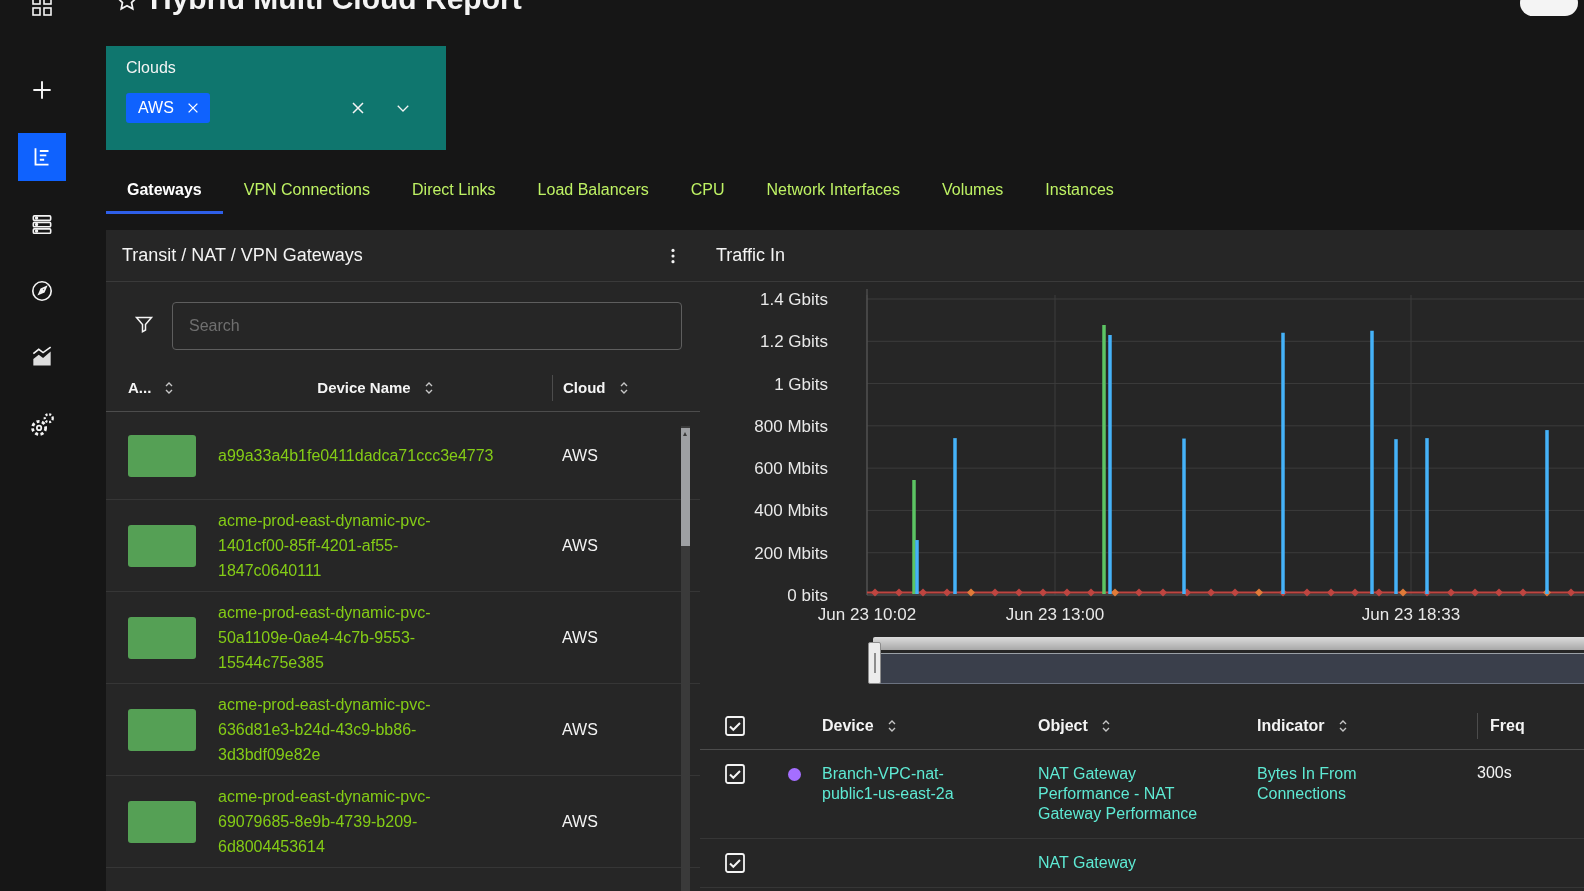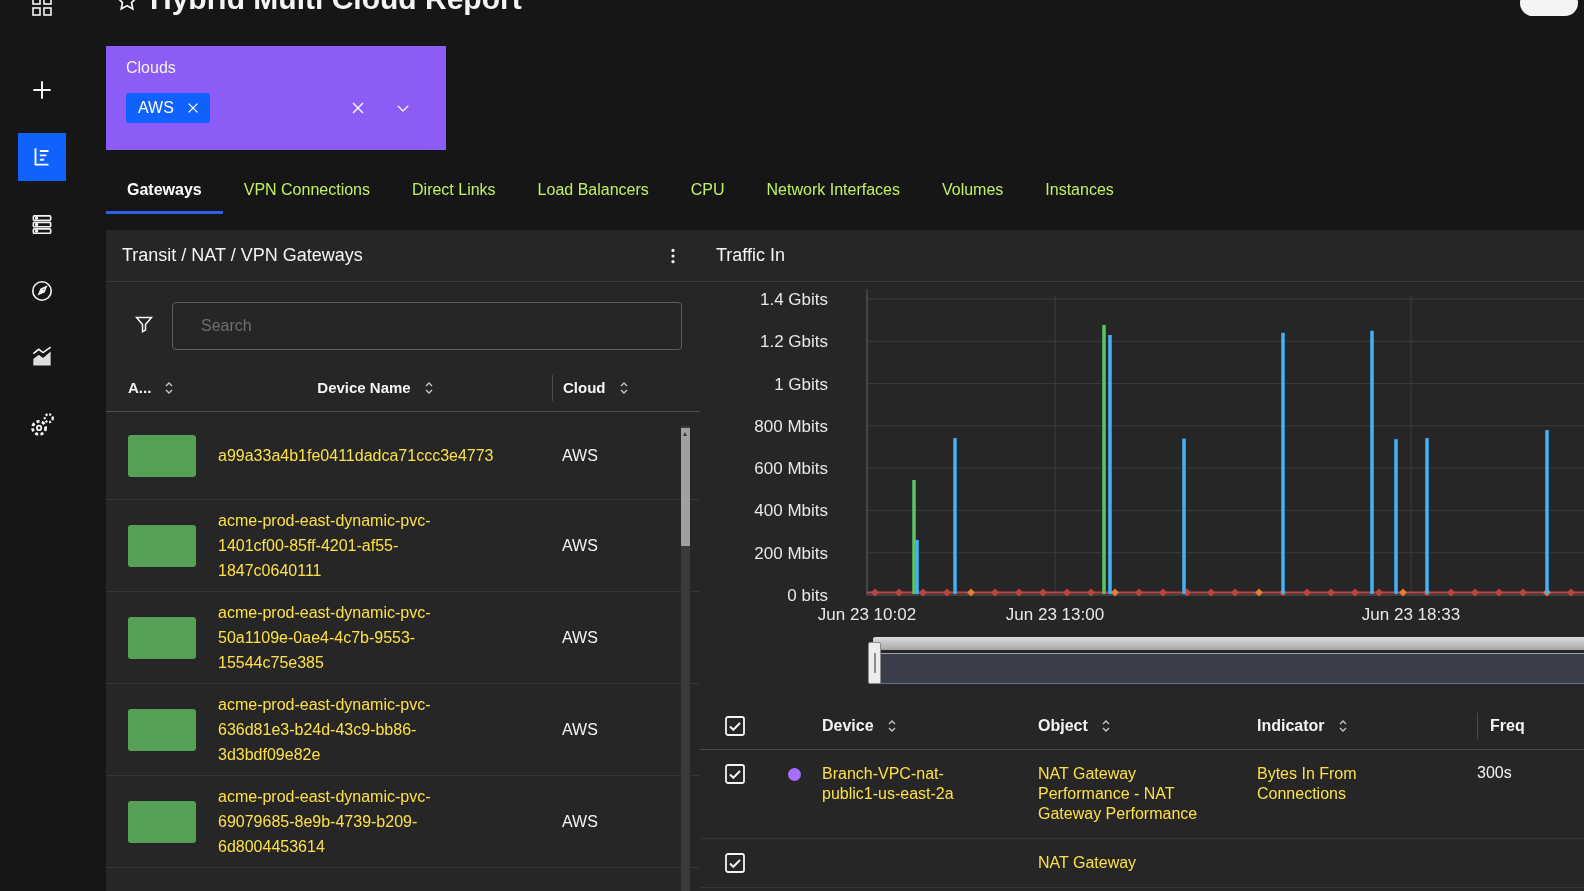--- a/index.html
+++ b/index.html
@@ -18,21 +18,21 @@
 
   
   .main{margin-left:84px;padding-left:22px;position:relative;height:100%;}
 
   .topbar{height:26px;position:relative;overflow:hidden;}
   .star-wrap{position:absolute;left:8px;top:-12px;}
   .page-title{position:absolute;left:44px;top:-18px;font-size:30px;font-weight:700;white-space:nowrap;}
   .top-pill{position:absolute;right:6px;top:-10px;width:58px;height:26px;border-radius:13px;background:#f4f4f4;}
 
   
-  .clouds-tile{margin-top:20px;width:340px;height:104px;background:#8b5cf6;padding:13px 20px;}
+  .clouds-tile{margin-top:20px;width:340px;height:104px;background:#0f766e;padding:13px 20px;}
   .clouds-label{font-size:16px;color:#f4f4f4;}
   .combo{margin-top:9px;height:44px;display:flex;align-items:center;position:relative;cursor:pointer;}
   .tag{background:#0f62fe;color:#fff;height:30px;display:inline-flex;align-items:center;gap:12px;
     padding:0 10px 0 12px;font-size:16px;border-radius:3px;}
   .tag .tag-x{display:flex;align-items:center;cursor:pointer;}
   .combo-clear{position:absolute;right:60px;display:flex;cursor:pointer;}
   .combo-chev{position:absolute;right:14px;display:flex;cursor:pointer;}
 
   
   .tabs{margin-top:18px;display:flex;height:46px;}
@@ -47,33 +47,33 @@
     padding:0 14px 0 16px;border-bottom:1px solid #3a3a3a;}
   .tile-header h2{font-size:18px;font-weight:400;}
   .overflow-btn{background:none;border:none;cursor:pointer;padding:4px;display:flex;}
 
   .left-tile{width:594px;height:900px;}
   .right-tile{width:1060px;height:900px;}
 
   
   .gw-toolbar{display:flex;align-items:center;gap:18px;padding:20px 18px 14px 28px;}
   .gw-search{flex:1;height:48px;background:transparent;border:1px solid #5e5e5e;border-radius:4px;
-    color:#f4f4f4;font-size:16px;padding:0 28px;outline:none;}
+    color:#f4f4f4;font-size:16px;padding:0 16px;outline:none;}
   .gw-search::placeholder{color:#6f6f6f;}
 
   
   .gw-grid{display:grid;grid-template-columns:112px 334px 1fr;align-items:center;}
   .gw-head{height:48px;border-bottom:1px solid #4c4c4c;font-weight:700;font-size:15px;}
   .gw-head .hc{display:flex;align-items:center;gap:10px;}
   .gw-head .hc.status{padding-left:22px;}
   .gw-head .hc.device{justify-content:center;padding-right:16px;}
   .gw-head .hc.cloud{border-left:1px solid #4c4c4c;padding-left:10px;height:26px;}
   .gw-row{border-bottom:1px solid #363636;min-height:88px;padding:8px 0;}
   .swatch{display:block;margin-left:22px;width:68px;height:42px;border-radius:3px;}
-  .gw-device a{color:#fde047;font-size:16px;line-height:25px;text-decoration:none;cursor:pointer;
+  .gw-device a{color:#84cc16;font-size:16px;line-height:25px;text-decoration:none;cursor:pointer;
     overflow-wrap:anywhere;display:block;padding-right:56px;}
   .gw-cloud{padding-left:10px;font-size:16px;}
 
   .gw-scrollbar{position:absolute;right:10px;top:196px;bottom:0;width:9px;background:#3a3a3a;}
   .gw-thumb{position:absolute;top:2px;left:0;width:9px;height:118px;background:#9ea0a3;cursor:pointer;}
   .gw-thumb:before{content:"";position:absolute;top:4px;left:2px;border-left:2.5px solid transparent;
     border-right:2.5px solid transparent;border-bottom:4px solid #3a3a3a;}
 
   
   .chart-svg{display:block;}
@@ -85,21 +85,21 @@
   .rs-handle{position:absolute;left:-5px;top:5px;width:13px;height:42px;background:#ececec;
     border:1px solid #8d8d8d;border-radius:2px;cursor:ew-resize;}
   .rs-handle:before{content:"";position:absolute;left:5px;top:10px;bottom:10px;width:2px;background:#8d8d8d;}
 
   
   .tr-grid{display:grid;grid-template-columns:88px 34px 216px 219px 220px 1fr;align-items:start;}
   .tr-head{height:48px;margin-top:13px;border-bottom:1px solid #4c4c4c;align-items:center;font-weight:700;font-size:16px;}
   .tr-head .hc{display:flex;align-items:center;gap:10px;}
   .tr-head .hc.freq{border-left:1px solid #4c4c4c;padding-left:12px;height:26px;}
   .tr-row{padding:14px 0;border-bottom:1px solid #363636;}
-  .tr-row a{color:#fde047;font-size:16px;line-height:20px;text-decoration:none;cursor:pointer;display:block;padding-right:44px;}
+  .tr-row a{color:#5eead4;font-size:16px;line-height:20px;text-decoration:none;cursor:pointer;display:block;padding-right:44px;}
   .cbx{margin-left:25px;display:block;width:20px;height:20px;cursor:pointer;}
   .dot{display:block;width:13px;height:13px;border-radius:50%;margin-top:4px;}
   .freq-val{font-size:16px;}
 
   .hc-label{white-space:nowrap;}
   .sort-ic{display:flex;flex:none;cursor:pointer;}
 </style>
 </head>
 <body>
 

